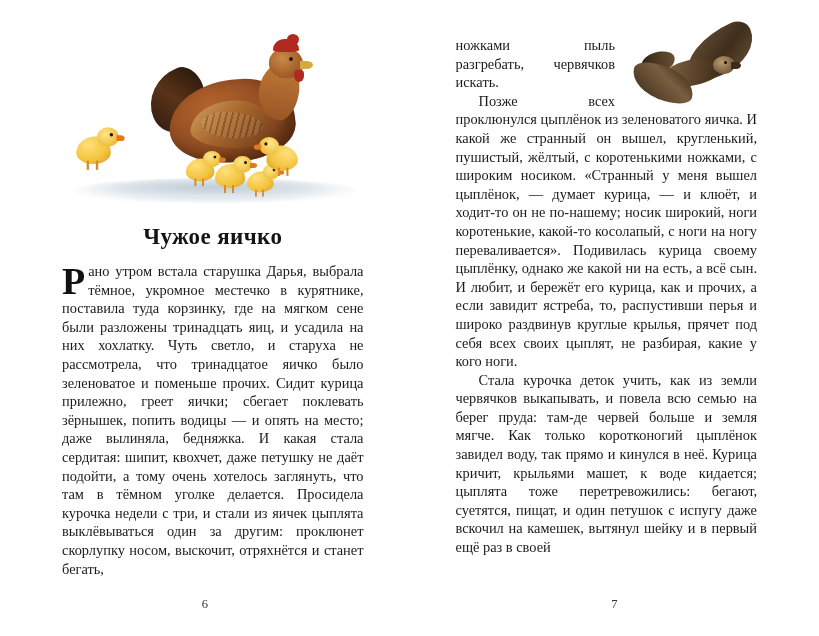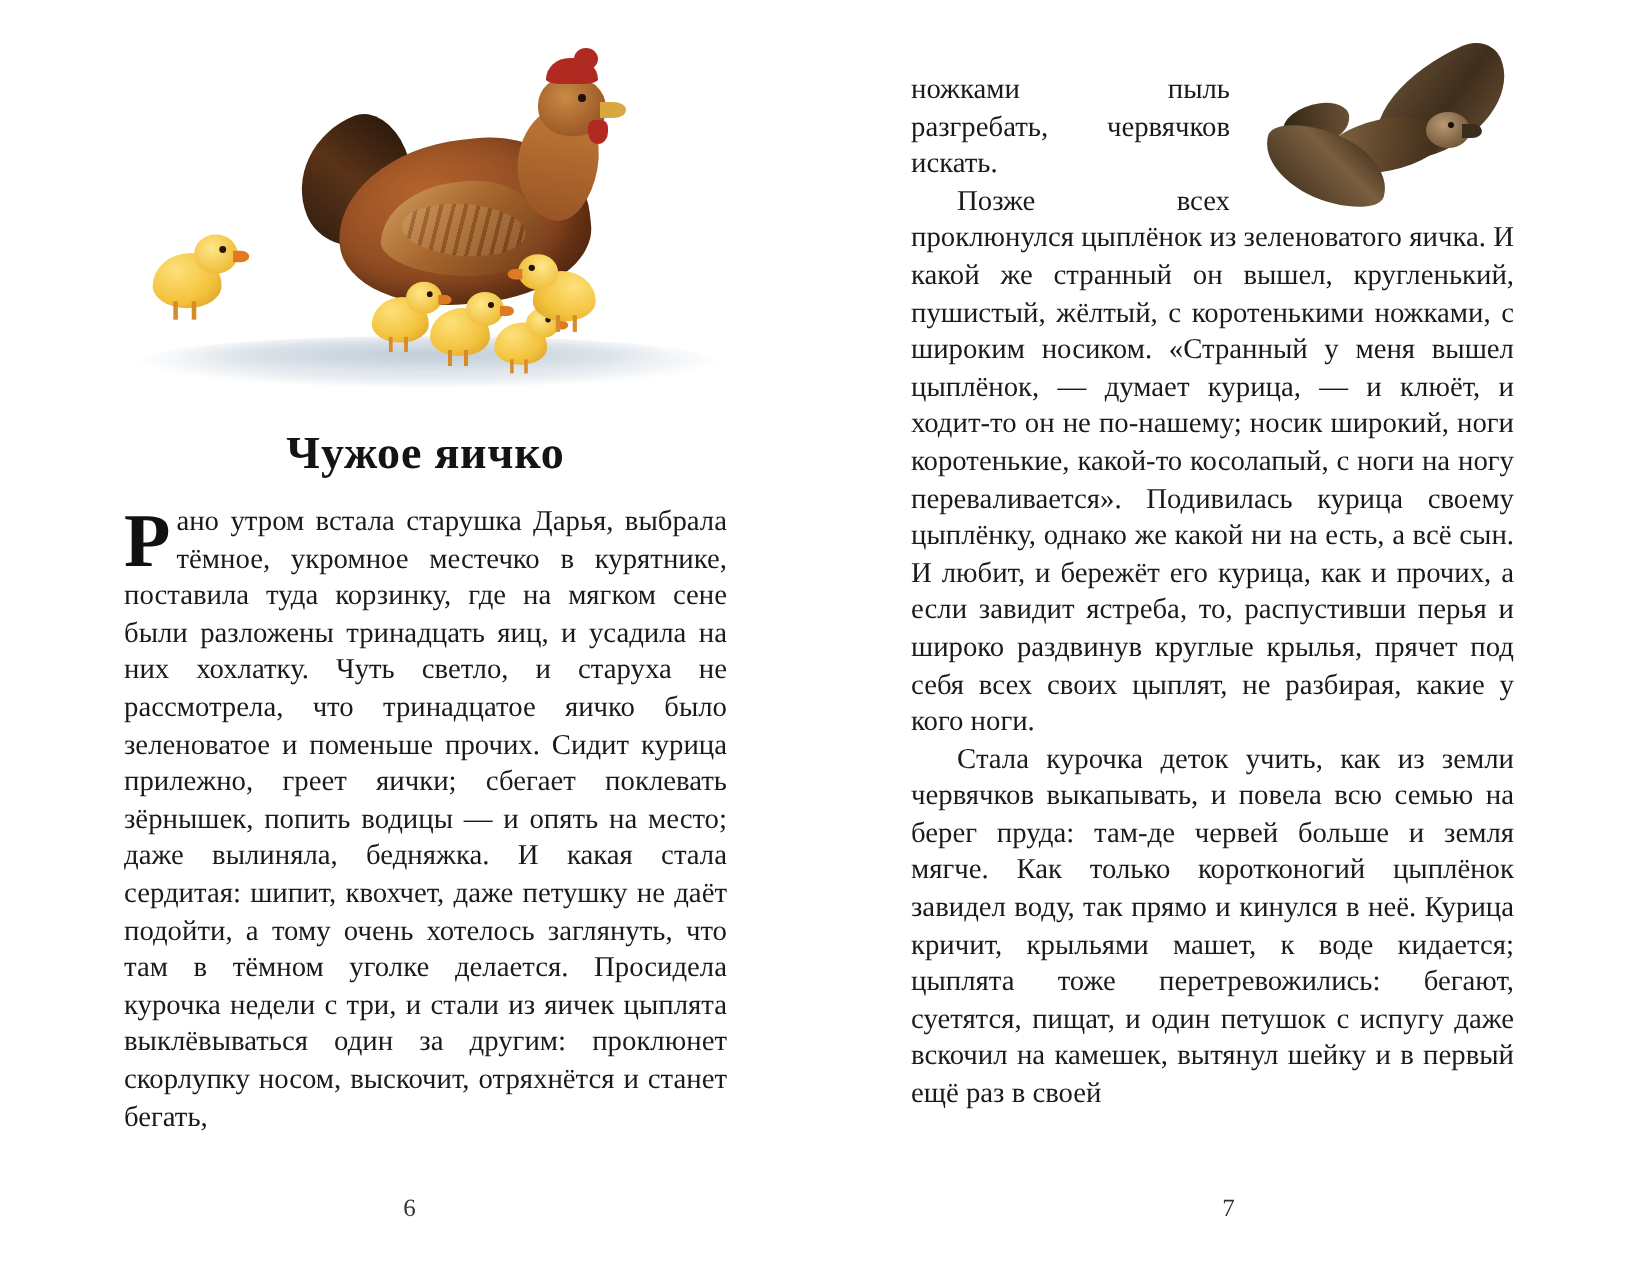--- a/index.html
+++ b/index.html
@@ -20,21 +20,21 @@
     height: 636px;
     display: flex;
   }
   .page {
     position: relative;
     width: 409.5px;
     height: 636px;
     box-sizing: border-box;
   }
   .page-left {
-    padding: 28px 46px 0 62px;
+    padding: 38px 46px 0 62px;
   }
   .page-right {
     padding: 36px 62px 4px 46px;
   }
 
   
   .hen-illo {
     position: relative;
     width: 300px;
     height: 180px;

